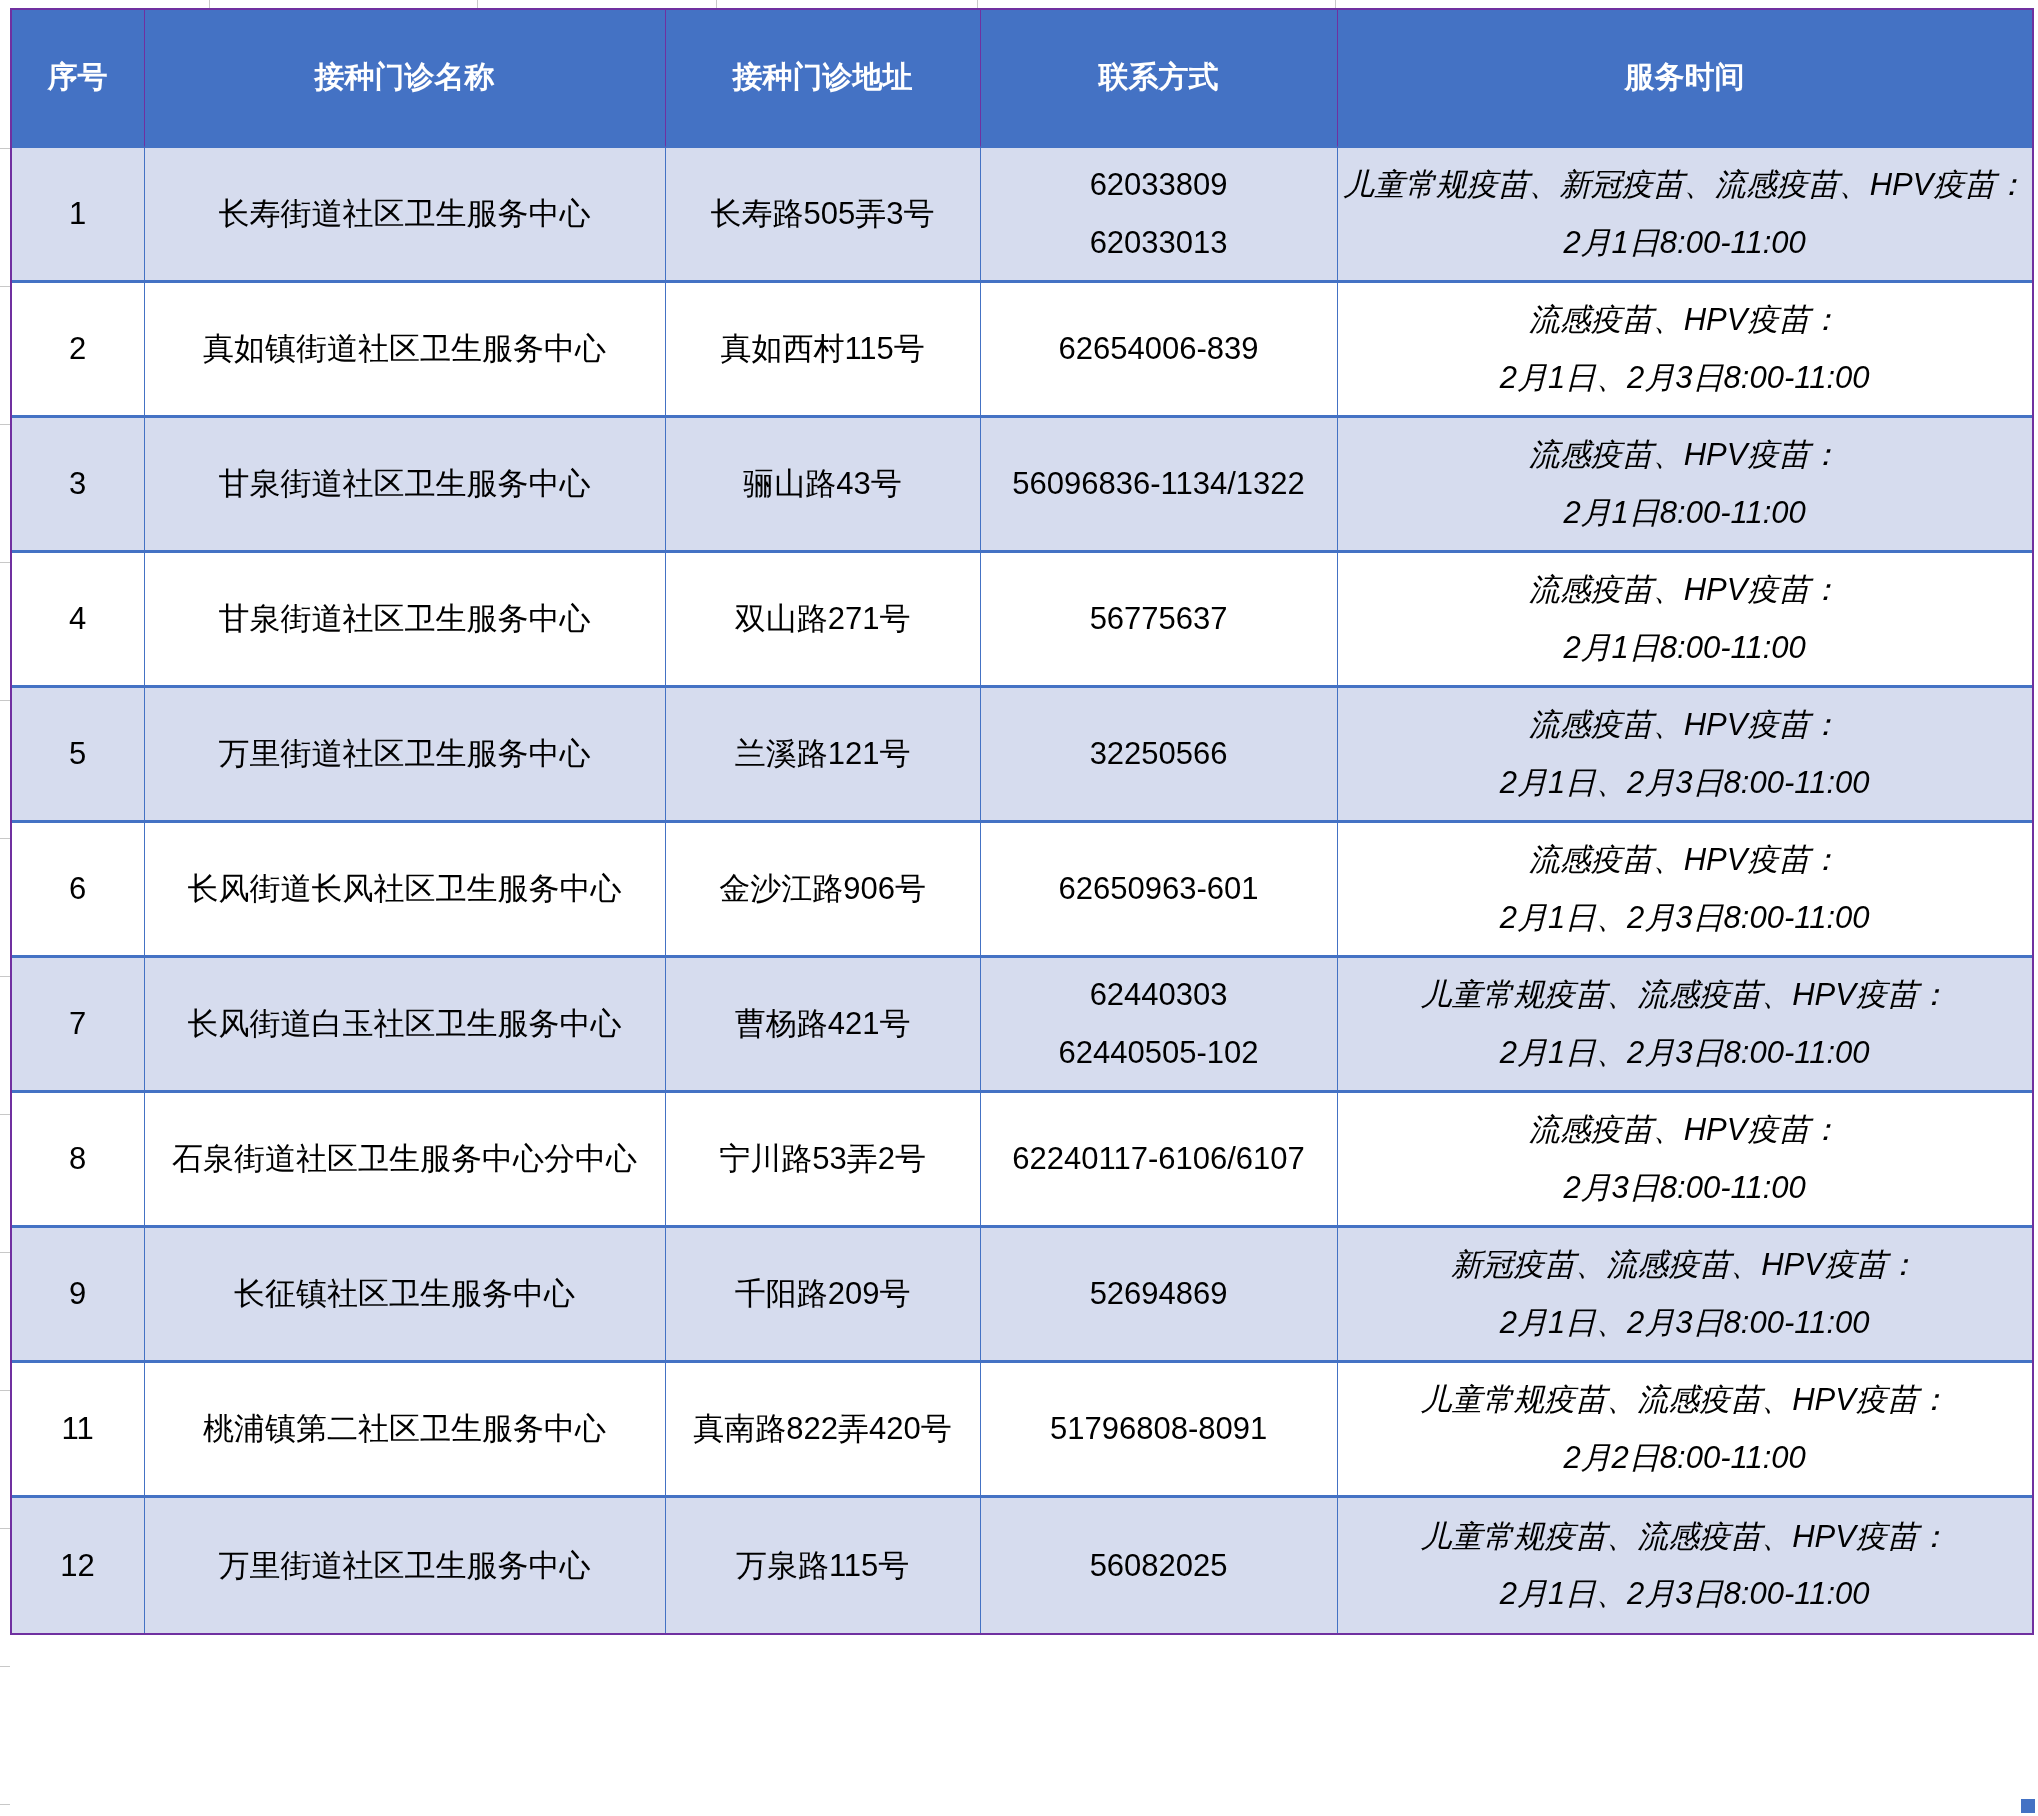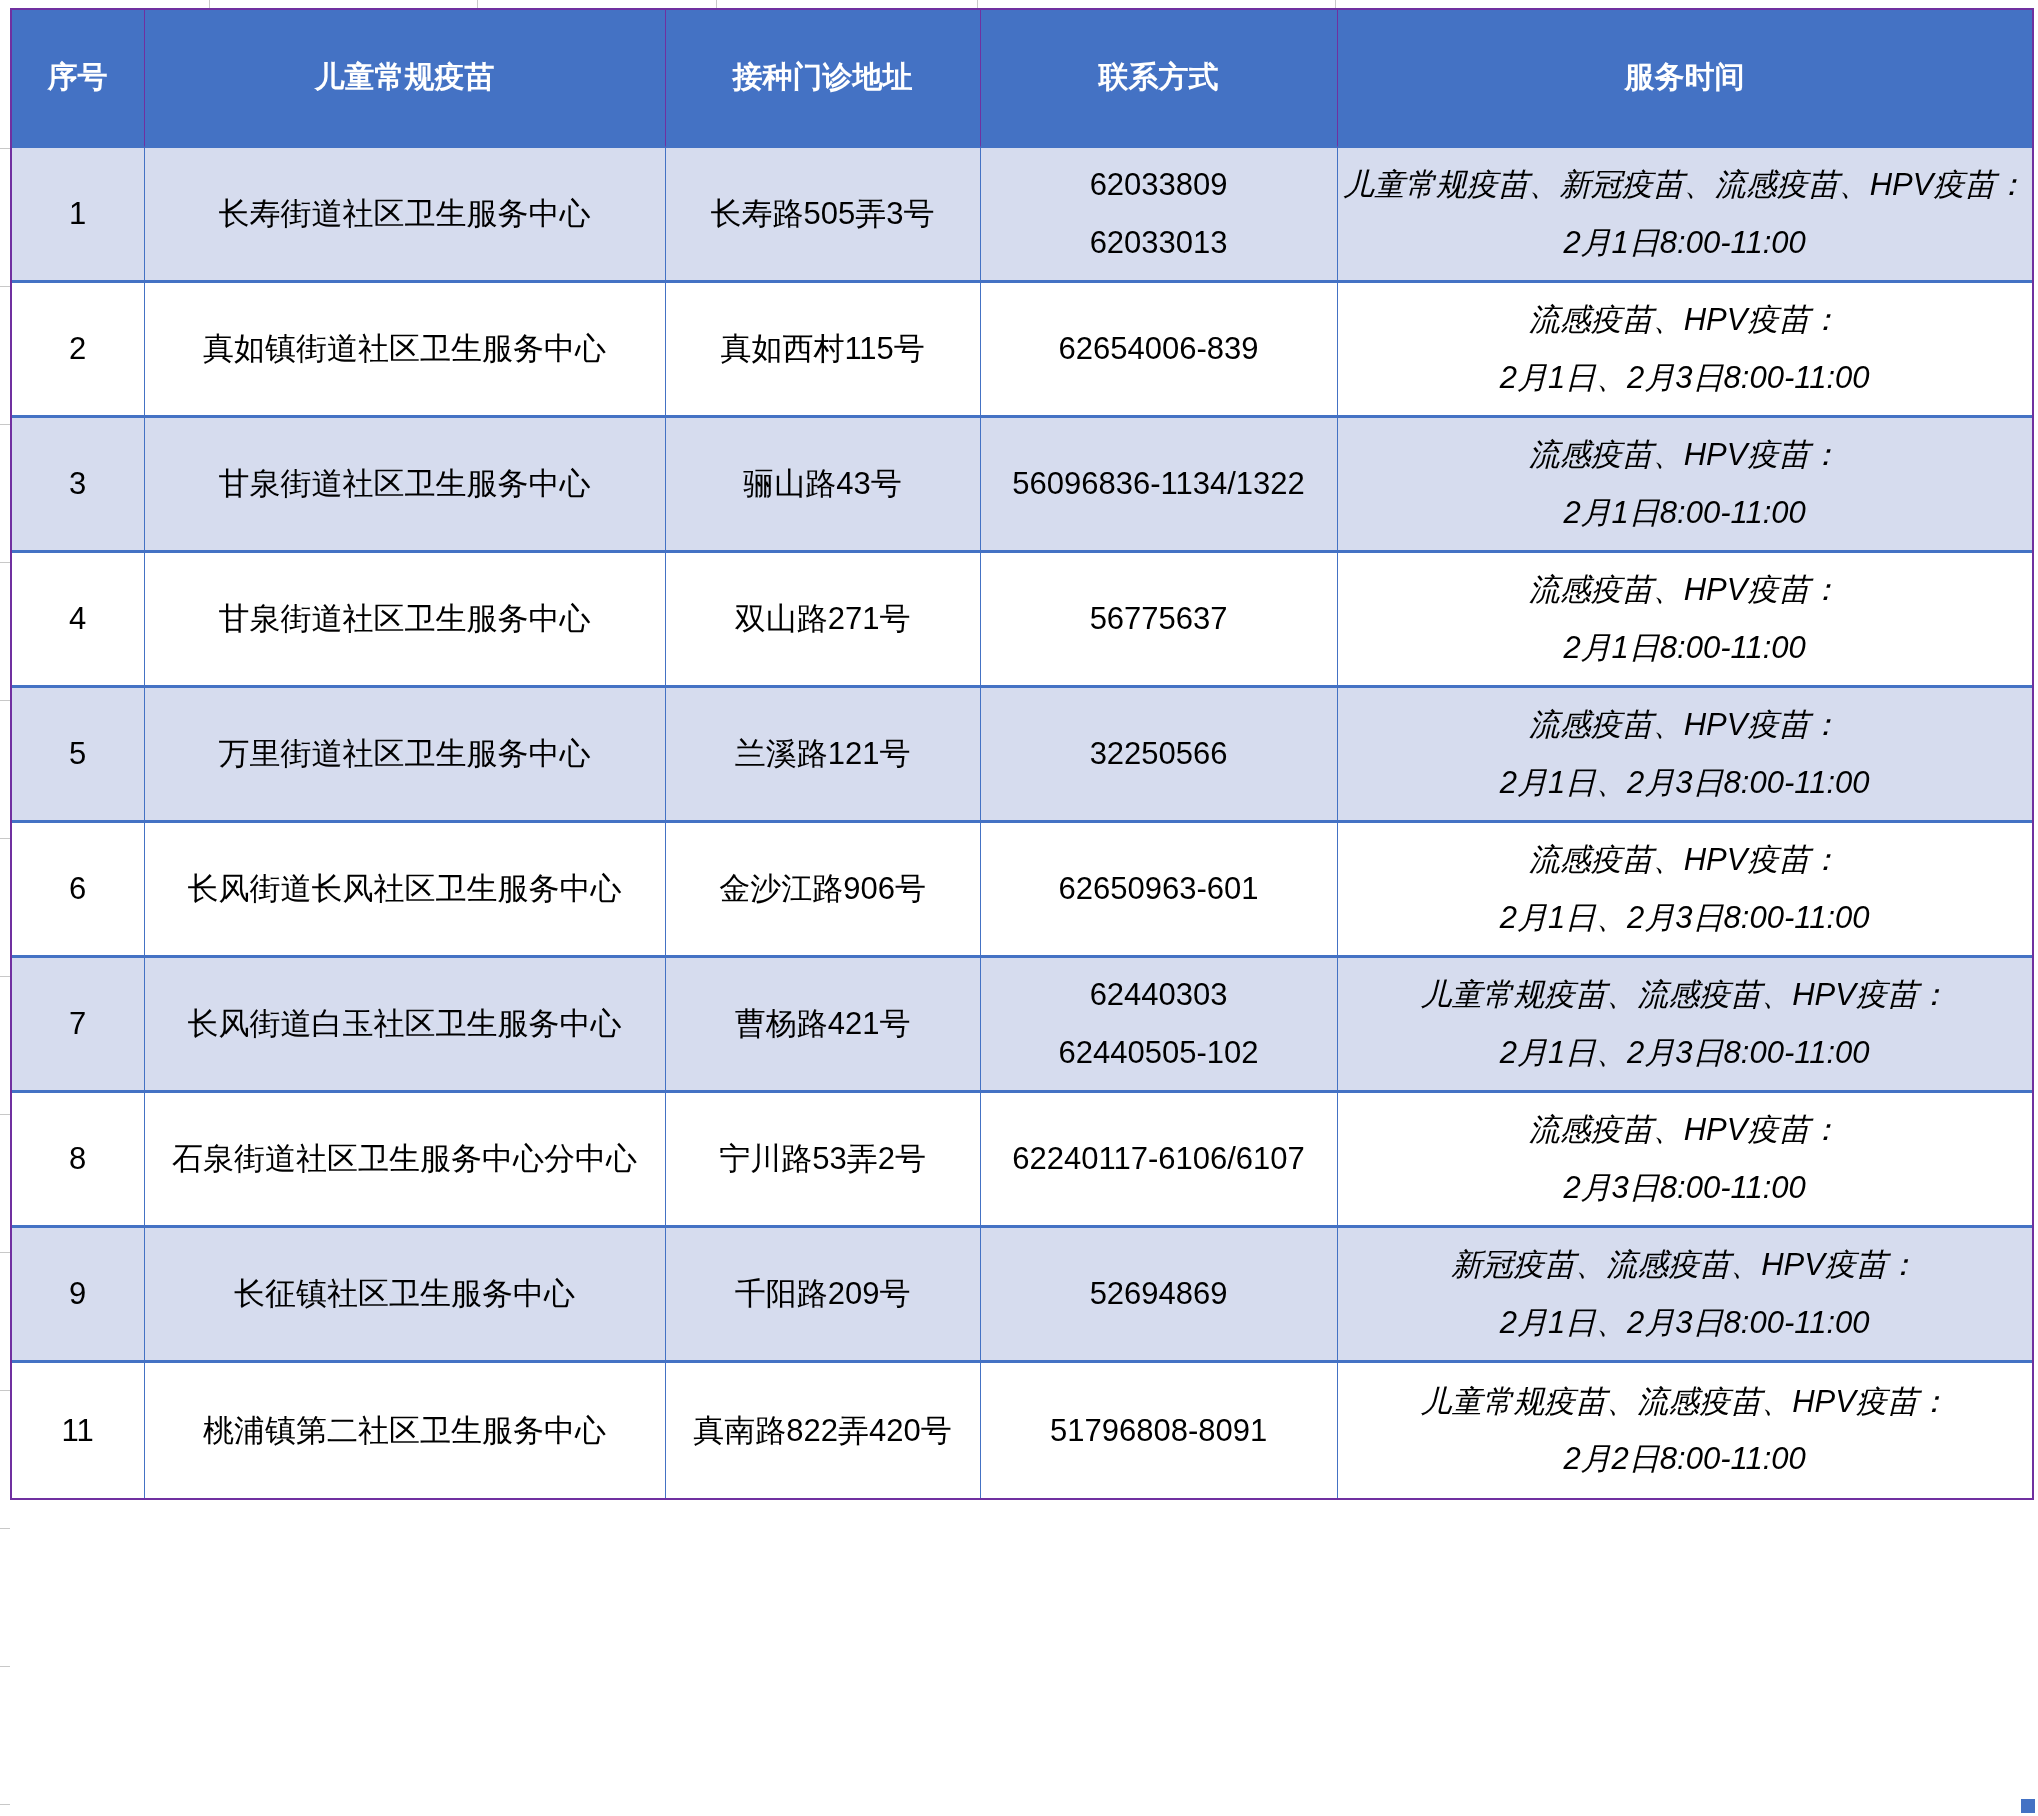--- a/index.html
+++ b/index.html
@@ -108,21 +108,21 @@
     <colgroup>
       <col style="width:133px">
       <col style="width:521px">
       <col style="width:315px">
       <col style="width:357px">
       <col style="width:694px">
     </colgroup>
     <thead>
       <tr>
         <th>序号</th>
-        <th>儿童常规疫苗</th>
+        <th>接种门诊名称</th>
         <th>接种门诊地址</th>
         <th>联系方式</th>
         <th>服务时间</th>
       </tr>
     </thead>
     <tbody>
         <tr>
           <td>
             <div class="cell-line">1</div>
           </td>
@@ -297,18 +297,36 @@
             <div class="cell-line">真南路822弄420号</div>
           </td>
           <td>
             <div class="cell-line">51796808-8091</div>
           </td>
           <td>
             <div class="cell-line">儿童常规疫苗、流感疫苗、HPV疫苗：</div>
             <div class="cell-line">2月2日8:00-11:00</div>
           </td>
         </tr>
+        <tr>
+          <td>
+            <div class="cell-line">12</div>
+          </td>
+          <td>
+            <div class="cell-line">万里街道社区卫生服务中心</div>
+          </td>
+          <td>
+            <div class="cell-line">万泉路115号</div>
+          </td>
+          <td>
+            <div class="cell-line">56082025</div>
+          </td>
+          <td>
+            <div class="cell-line">儿童常规疫苗、流感疫苗、HPV疫苗：</div>
+            <div class="cell-line">2月1日、2月3日8:00-11:00</div>
+          </td>
+        </tr>
       </tbody>
   </table>
 
   <div class="selection-handle"></div>
 </div>
 
 
 </body></html>

